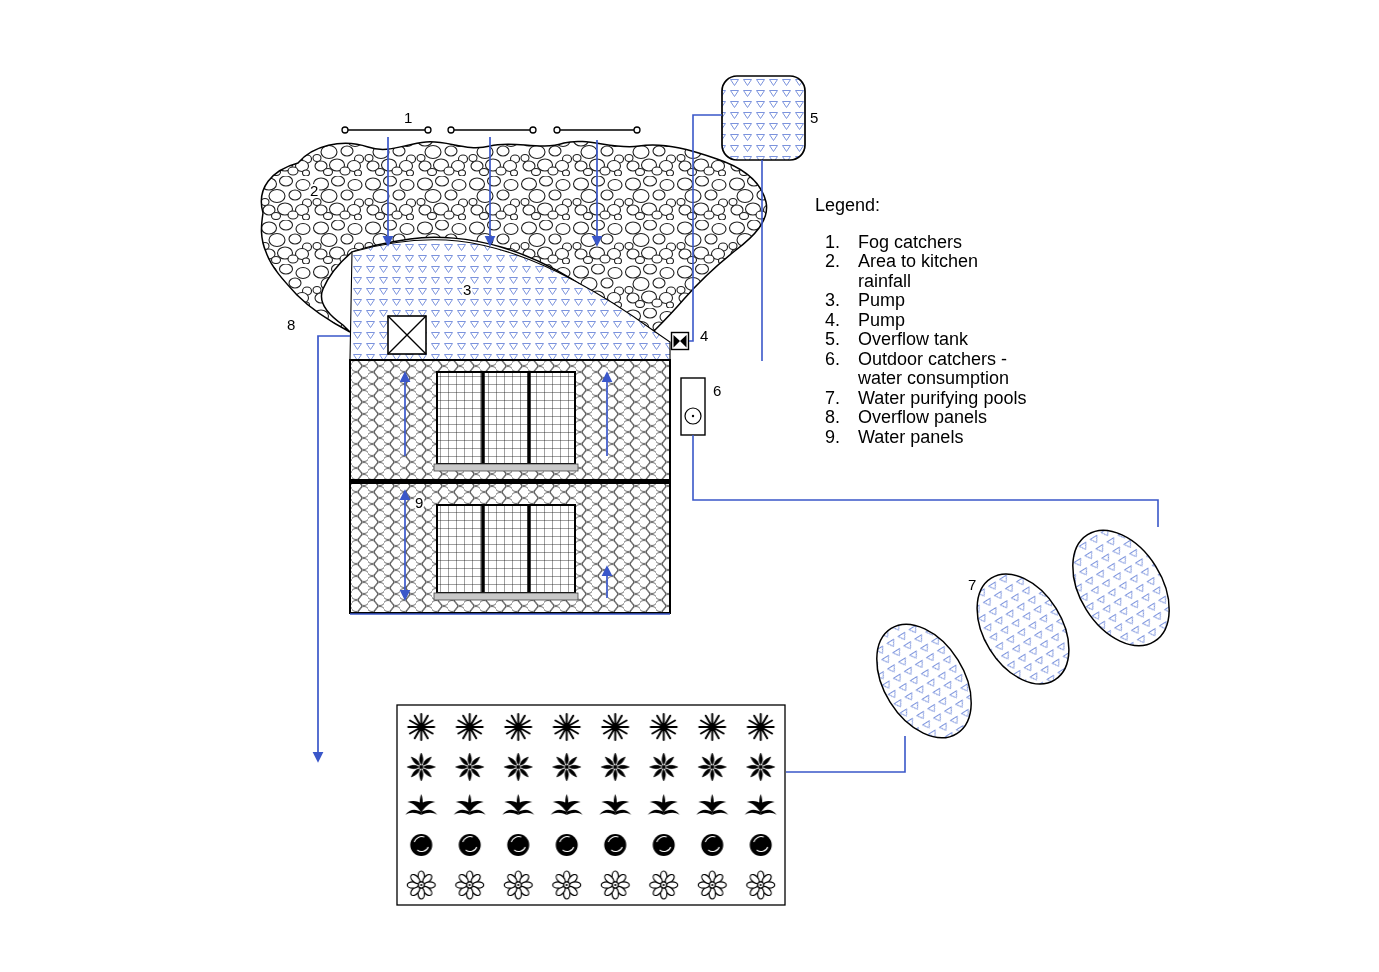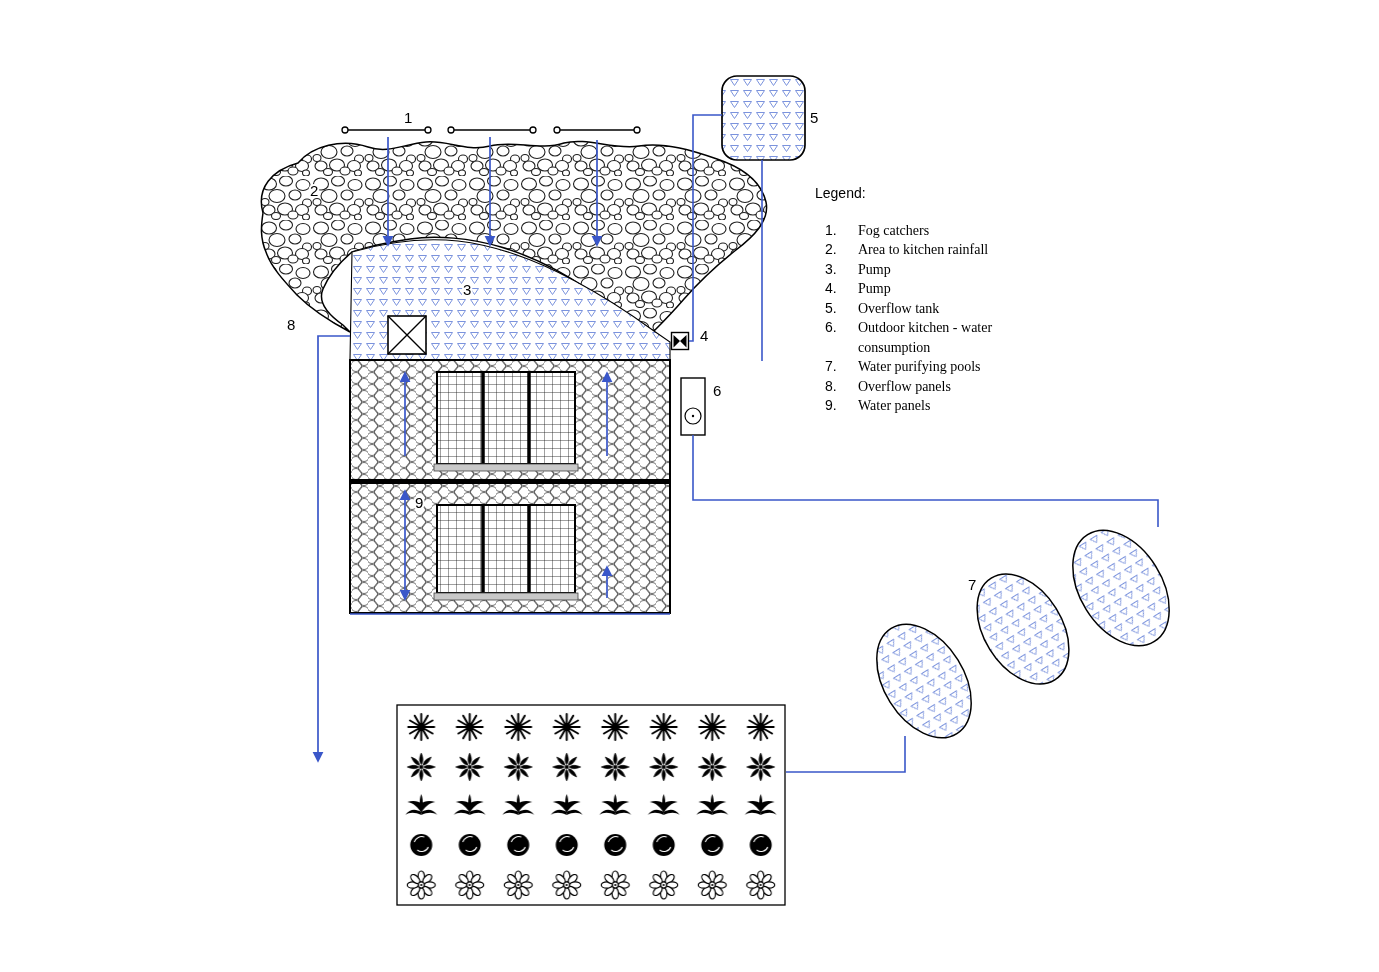--- a/index.html
+++ b/index.html
@@ -1,25 +1,25 @@
 <!DOCTYPE html>
 <html><head>
 <meta charset="utf-8">
 <style>
   html,body{margin:0;padding:0;background:#fff;}
   .stage{position:relative;width:1379px;height:972px;background:#fff;overflow:hidden;
          font-family:"Liberation Sans",sans-serif;color:#000;}
   .stage svg{position:absolute;left:0;top:0;}
   text.lbl{font-family:"Liberation Sans",sans-serif;font-size:15px;fill:#000;}
   text.halo{paint-order:stroke;stroke:#ffffff;stroke-width:4px;stroke-linejoin:round;}
-  .legend{position:absolute;left:815px;top:184px;width:252px;font-size:14px;line-height:19.5px;}
+  .legend{position:absolute;left:815px;top:196px;width:252px;font-size:18px;line-height:19.5px;}
   .legend-title{margin:0 0 17px 0;}
   .legend-row{display:flex;padding-left:10px;}
   .legend-num{flex:0 0 33px;}
-  .legend-text{width:178px;font-family:Liberation Serif, serif;}
+  .legend-text{width:178px;}
 </style>
 </head>
 <body>
 
 <div class="stage">
 
 <svg width="1379" height="972" viewBox="0 0 1379 972">
   <defs>
     <marker id="arr" viewBox="0 0 10 10" refX="7.5" refY="5" markerWidth="6.5" markerHeight="6.5" orient="auto-start-reverse">
       <path d="M0,0 L10,5 L0,10 Z" fill="#3a57c9"></path>
@@ -262,21 +262,21 @@
   <div class="legend-row">
     <span class="legend-num">4.</span>
     <span class="legend-text">Pump</span>
   </div>
   <div class="legend-row">
     <span class="legend-num">5.</span>
     <span class="legend-text">Overflow tank</span>
   </div>
   <div class="legend-row">
     <span class="legend-num">6.</span>
-    <span class="legend-text">Outdoor kitchen - water consumption</span>
+    <span class="legend-text">Outdoor catchers - water consumption</span>
   </div>
   <div class="legend-row">
     <span class="legend-num">7.</span>
     <span class="legend-text">Water purifying pools</span>
   </div>
   <div class="legend-row">
     <span class="legend-num">8.</span>
     <span class="legend-text">Overflow panels</span>
   </div>
   <div class="legend-row">

